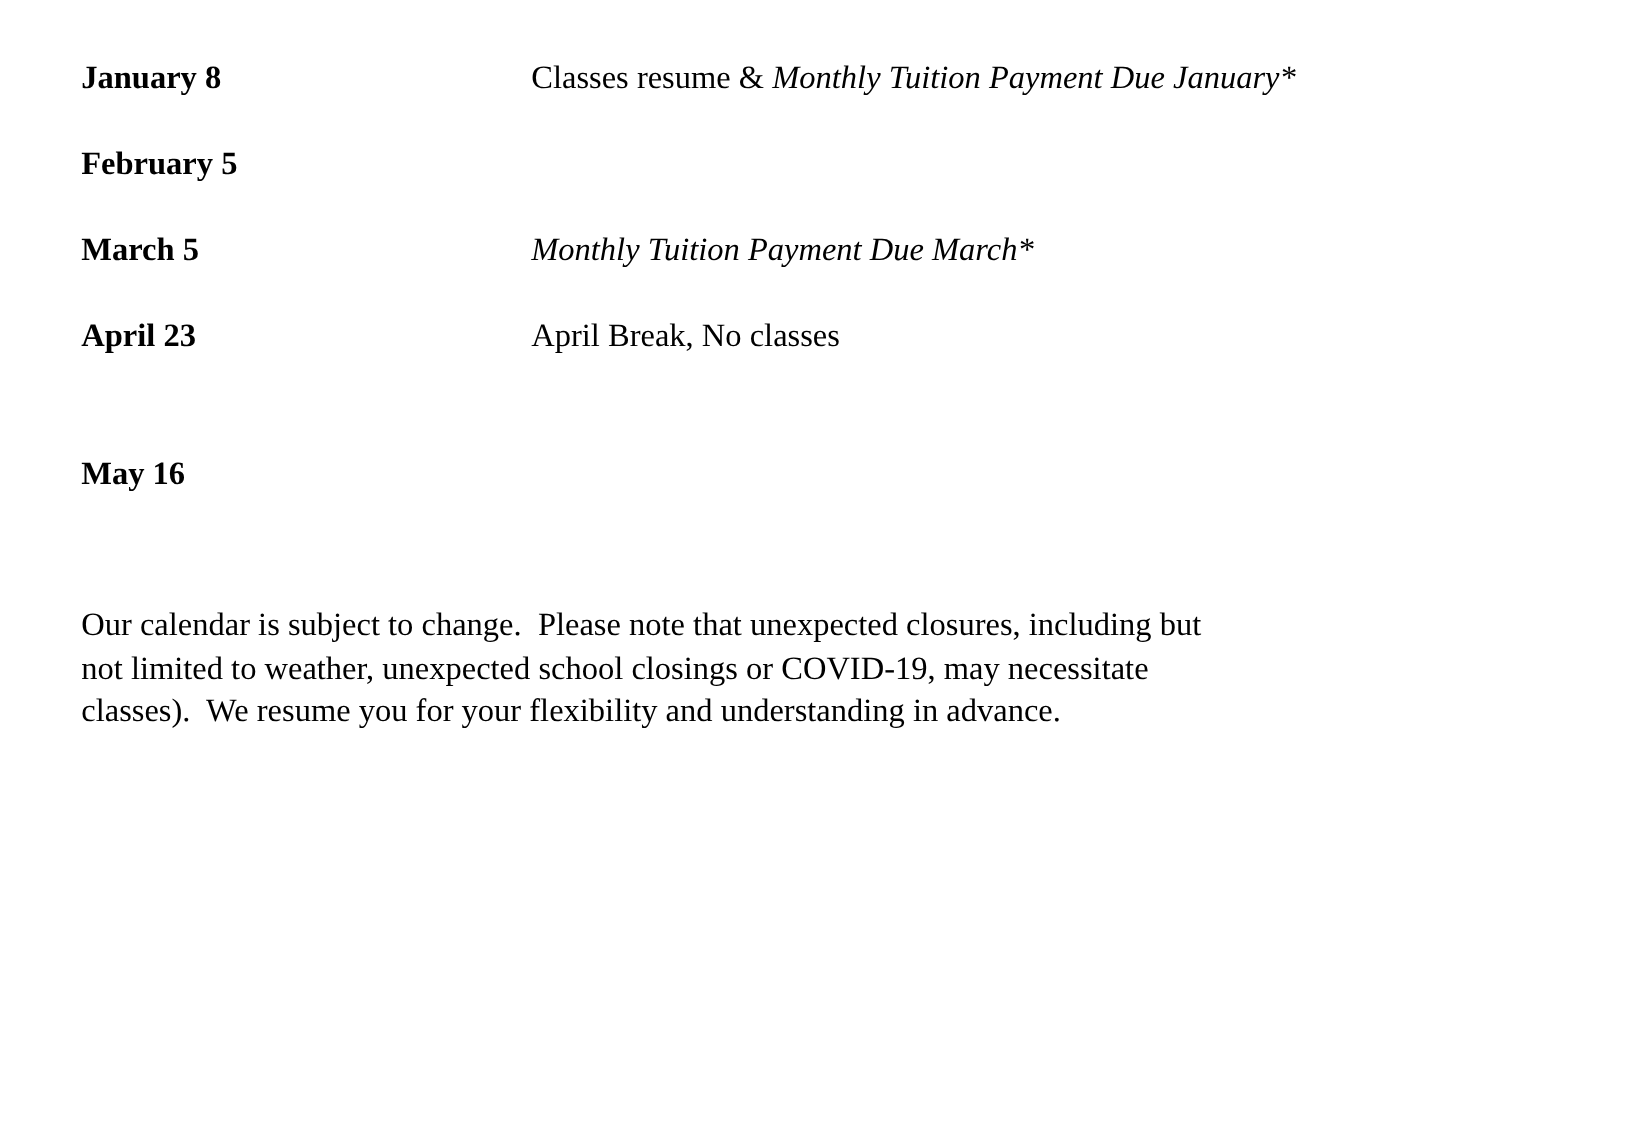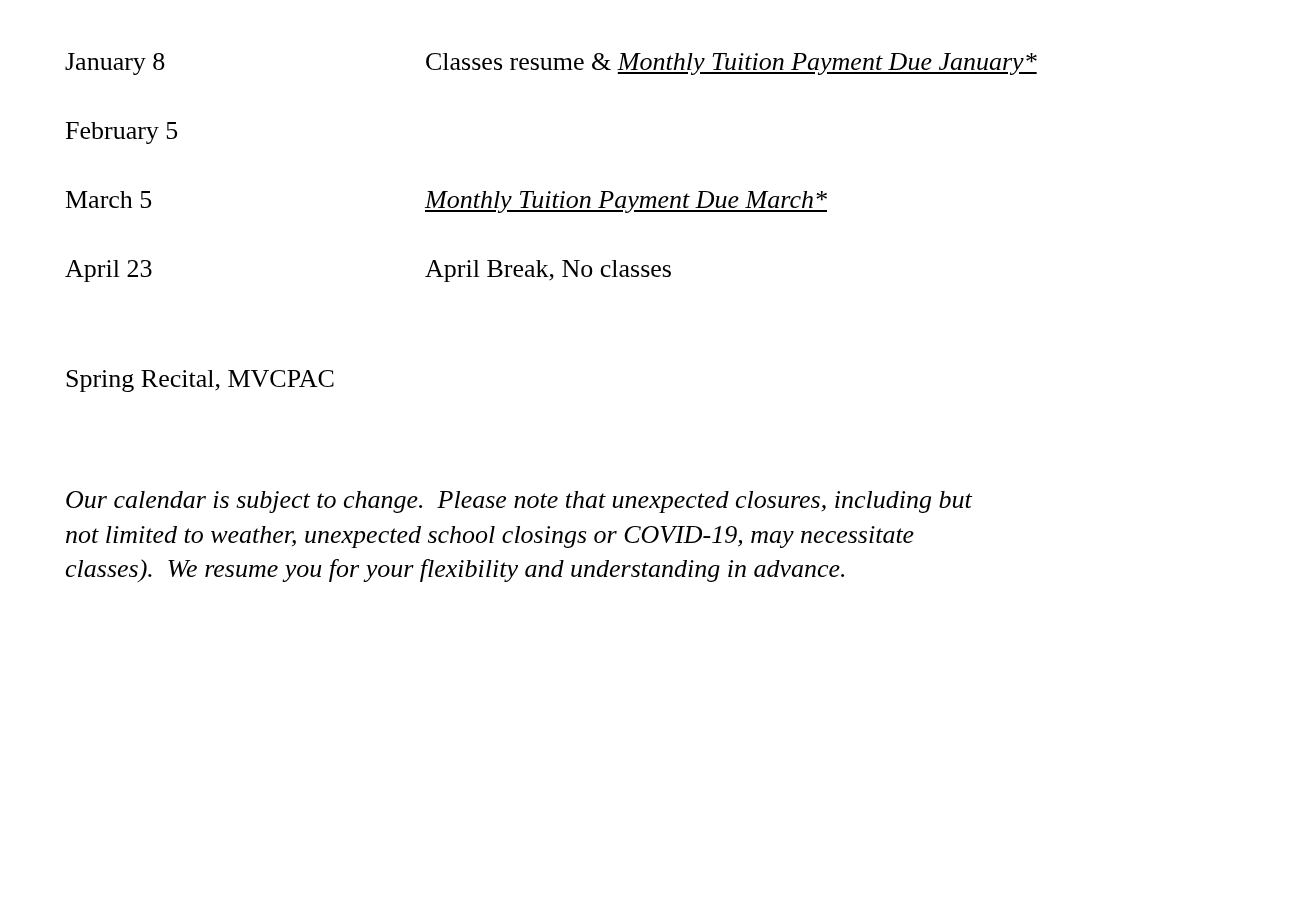--- a/index.html
+++ b/index.html
@@ -26,36 +26,34 @@
   .row {
     display: flex;
     align-items: flex-start;
     line-height: 28px;
     margin-bottom: 41px;
     font-size: 26px;
   }
   .date {
     width: 360px;
     flex: 0 0 360px;
-    font-weight: normal;
+    font-weight: bold;
   }
   .desc {
     flex: 1;
     white-space: pre-wrap;
   }
   .desc .em {
     font-style: italic;
-    text-decoration: underline;
   }
   .note {
     margin-top: 90px;
     font-size: 26px;
     line-height: 34.5px;
     width: 1160px;
-    font-style: italic;
   }
   .note-line {
     white-space: pre-wrap;
   }
 </style>
 </head>
 <body>
 
 <div class="doc">
 
@@ -80,21 +78,21 @@
     <div class="row">
       <div class="date">April 23</div>
       <div class="desc"><span>April Break, No classes</span><span class="em"></span></div>
     </div>
 
     <div class="row">
     </div>
 
 
     <div class="row">
-      <div class="desc"><span>Spring Recital, MVCPAC</span><span class="em"></span></div>
+      <div class="date">May 16</div>
     </div>
 
   </div>
 
   <div class="note">
     <div class="note-line">Our calendar is subject to change.  Please note that unexpected closures, including but</div>
     <div class="note-line">not limited to weather, unexpected school closings or COVID-19, may necessitate</div>
     <div class="note-line">classes).  We resume you for your flexibility and understanding in advance.</div>
   </div>
 

